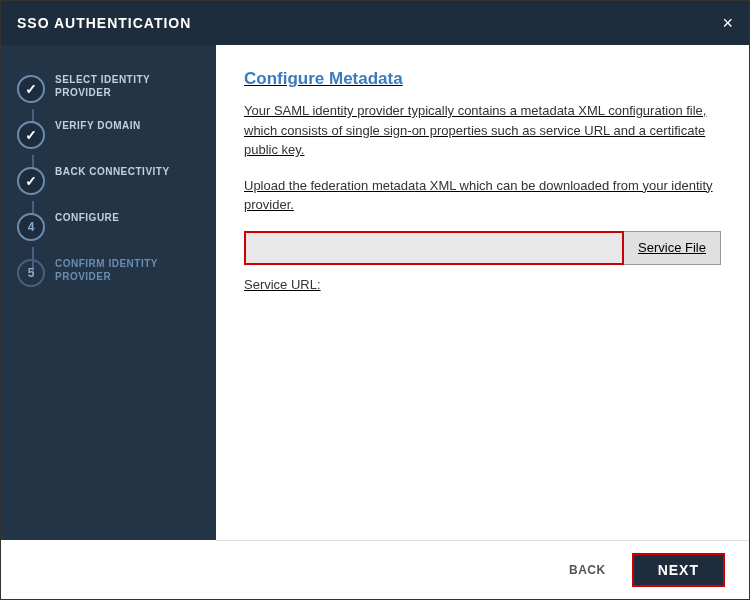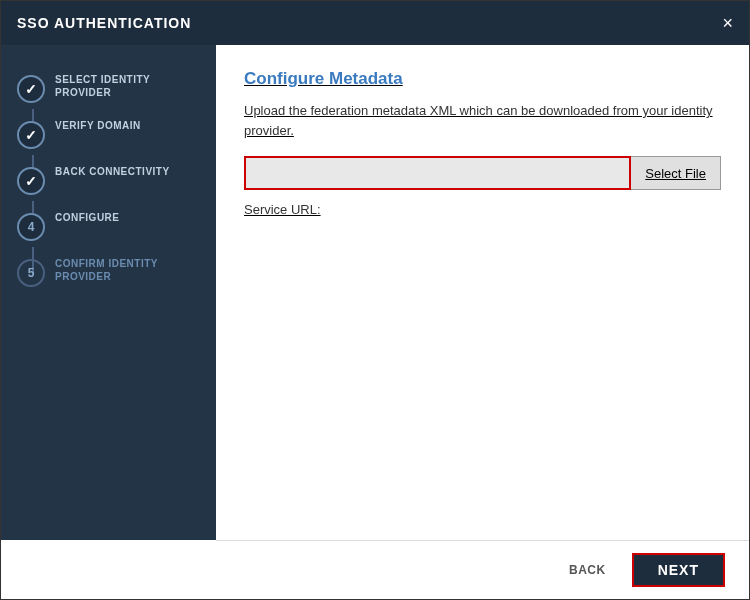--- a/index.html
+++ b/index.html
@@ -264,25 +264,26 @@
         </div>
         <div class="step-label">
           <span class="step-label-text inactive-text">CONFIRM IDENTITY<br>PROVIDER</span>
         </div>
       </div>
 
     </div>
 
     <div class="main-content">
       <div class="content-title">Configure Metadata</div>
+      <p class="content-desc">Your SAML identity provider typically contains a metadata XML configuration file, which consists of single sign-on properties such as service URL and a certificate public key.</p>
       <p class="content-desc">Upload the federation metadata XML which can be downloaded from your identity provider.</p>
 
       <div class="file-upload-row">
         <input class="file-input" type="text" placeholder="" style="">
-        <button class="select-file-btn">Select File</button>
+        <button class="select-file-btn">Service File</button>
       </div>
 
       <div class="service-url-label">Service URL:</div>
     </div>
   </div>
 
   <div class="modal-footer">
     <button class="back-btn">BACK</button>
     <button class="next-btn">NEXT</button>
   </div>

